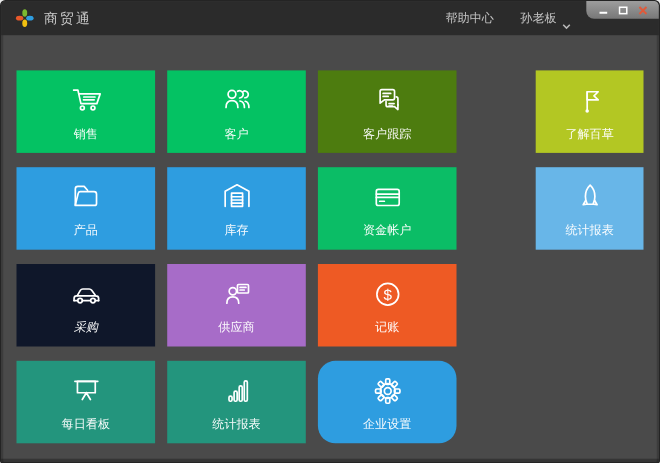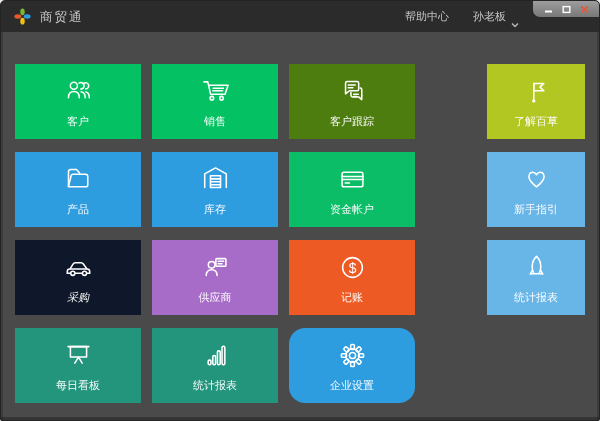--- a/index.html
+++ b/index.html
@@ -76,40 +76,40 @@
             <path d="M1.3 1.3 L7.7 7.7 M7.7 1.3 L1.3 7.7" stroke="#e05a3a" stroke-width="1.8"></path>
           </svg>
       </span>
     </div>
   </div>
 
   <div class="grid grid-main" id="main-grid">
       <div class="tile" style="background: rgb(4, 194, 99);">
         <div class="ticon">
           <svg viewBox="0 0 48 48">
+            <path d="M9 11.5h5l3.6 16h18.8l3.9-11.5H15.8"></path>
+            <path d="M21 19.7h13.2M20.6 23h12.6"></path>
+            <circle cx="19.3" cy="32.6" r="2.3"></circle>
+            <circle cx="31.8" cy="32.6" r="2.3"></circle>
+          </svg>
+        </div>
+        <div class="tlabel">销售</div>
+      </div>
+      <div class="tile" style="background: rgb(4, 194, 99);">
+        <div class="ticon">
+          <svg viewBox="0 0 48 48">
             <circle cx="18" cy="16.5" r="4.6"></circle>
             <path d="M11 32c0-5.5 3.1-8 7-8s7 2.5 7 8"></path>
             <path d="M24.6 13a4.3 4.3 0 1 1 2.4 7.9"></path>
             <path d="M27.4 24.4c3.4.6 5.3 3.3 5.3 7.6"></path>
             <path d="M31 13.3a4 4 0 1 1 2.2 7.3"></path>
             <path d="M33.6 24.7c3 .7 4.4 3.2 4.4 7.3"></path>
           </svg>
         </div>
         <div class="tlabel">客户</div>
-      </div>
-      <div class="tile" style="background: rgb(4, 194, 99);">
-        <div class="ticon">
-          <svg viewBox="0 0 48 48">
-            <path d="M9 11.5h5l3.6 16h18.8l3.9-11.5H15.8"></path>
-            <path d="M21 19.7h13.2M20.6 23h12.6"></path>
-            <circle cx="19.3" cy="32.6" r="2.3"></circle>
-            <circle cx="31.8" cy="32.6" r="2.3"></circle>
-          </svg>
-        </div>
-        <div class="tlabel">销售</div>
       </div>
       <div class="tile" style="background: #4d7c0f;">
         <div class="ticon">
           <svg viewBox="0 0 48 48">
             <path d="M15 23V13a2 2 0 0 1 2-2h13a2 2 0 0 1 2 2v8a2 2 0 0 1-2 2h-10l-5 4z"></path>
             <path d="M18.5 15.5h9M18.5 19h6"></path>
             <path d="M36 29v-7.5a2 2 0 0 0-2-2"></path>
             <path d="M22 25v4a2 2 0 0 0 2 2h8l4 3.5V29"></path>
             <path d="M25.5 27.5h6M25.5 30.5h4"></path>
           </svg>
@@ -226,28 +226,20 @@
             <path d="M20.5 13.5V34.5"></path>
             <circle cx="20.5" cy="36.3" r="1.1"></circle>
             <path d="M20.5 13.5h13l-5 4.8 5 4.7h-13z"></path>
           </svg>
         </div>
         <div class="tlabel">了解百草</div>
       </div>
       <div class="tile" style="background: rgb(104, 182, 232);">
         <div class="ticon">
           <svg viewBox="0 0 48 48">
-            <path d="M24 33.5C15 26.5 12.8 21 14.8 17.2c1.8-3.4 6.6-3.6 9.2.6 2.6-4.2 7.4-4 9.2-.6 2 3.8-.2 9.3-9.2 16.3z"></path>
-          </svg>
-        </div>
-        <div class="tlabel">新手指引</div>
-      </div>
-      <div class="tile" style="background: rgb(104, 182, 232);">
-        <div class="ticon">
-          <svg viewBox="0 0 48 48">
             <path d="M24 9.5c3.8 3.6 5.6 8.6 5.6 13.4 0 3.4-.9 6.6-2.2 9.1h-6.8c-1.3-2.5-2.2-5.7-2.2-9.1 0-4.8 1.8-9.8 5.6-13.4z"></path>
             <path d="M18.7 27.6l-2.9 4.9 4-.5"></path>
             <path d="M29.3 27.6l2.9 4.9-4-.5"></path>
           </svg>
         </div>
         <div class="tlabel">统计报表</div>
       </div>
     </div>
 
 </div>

